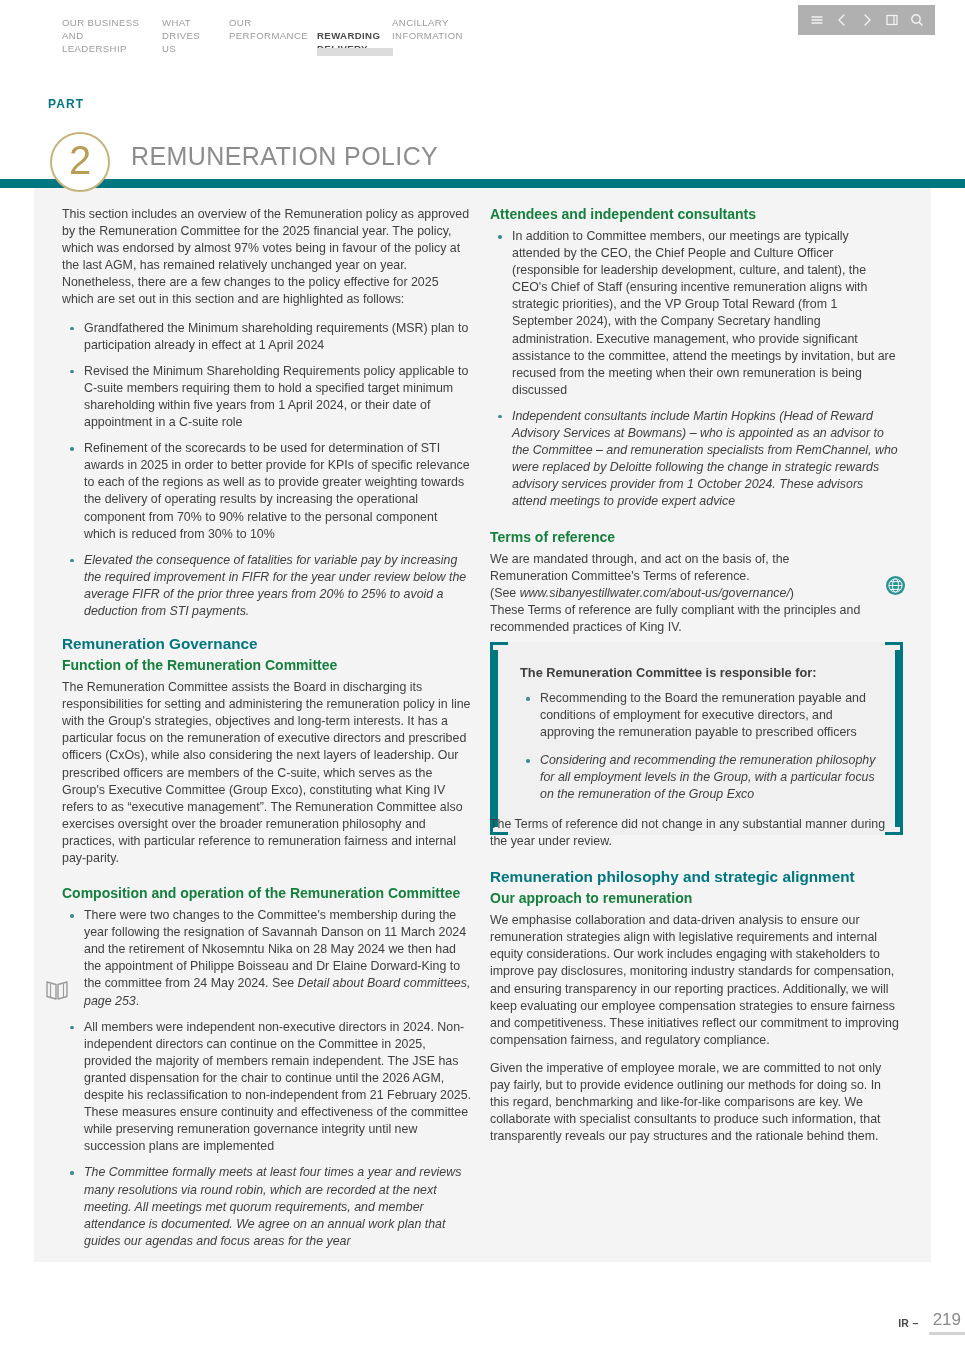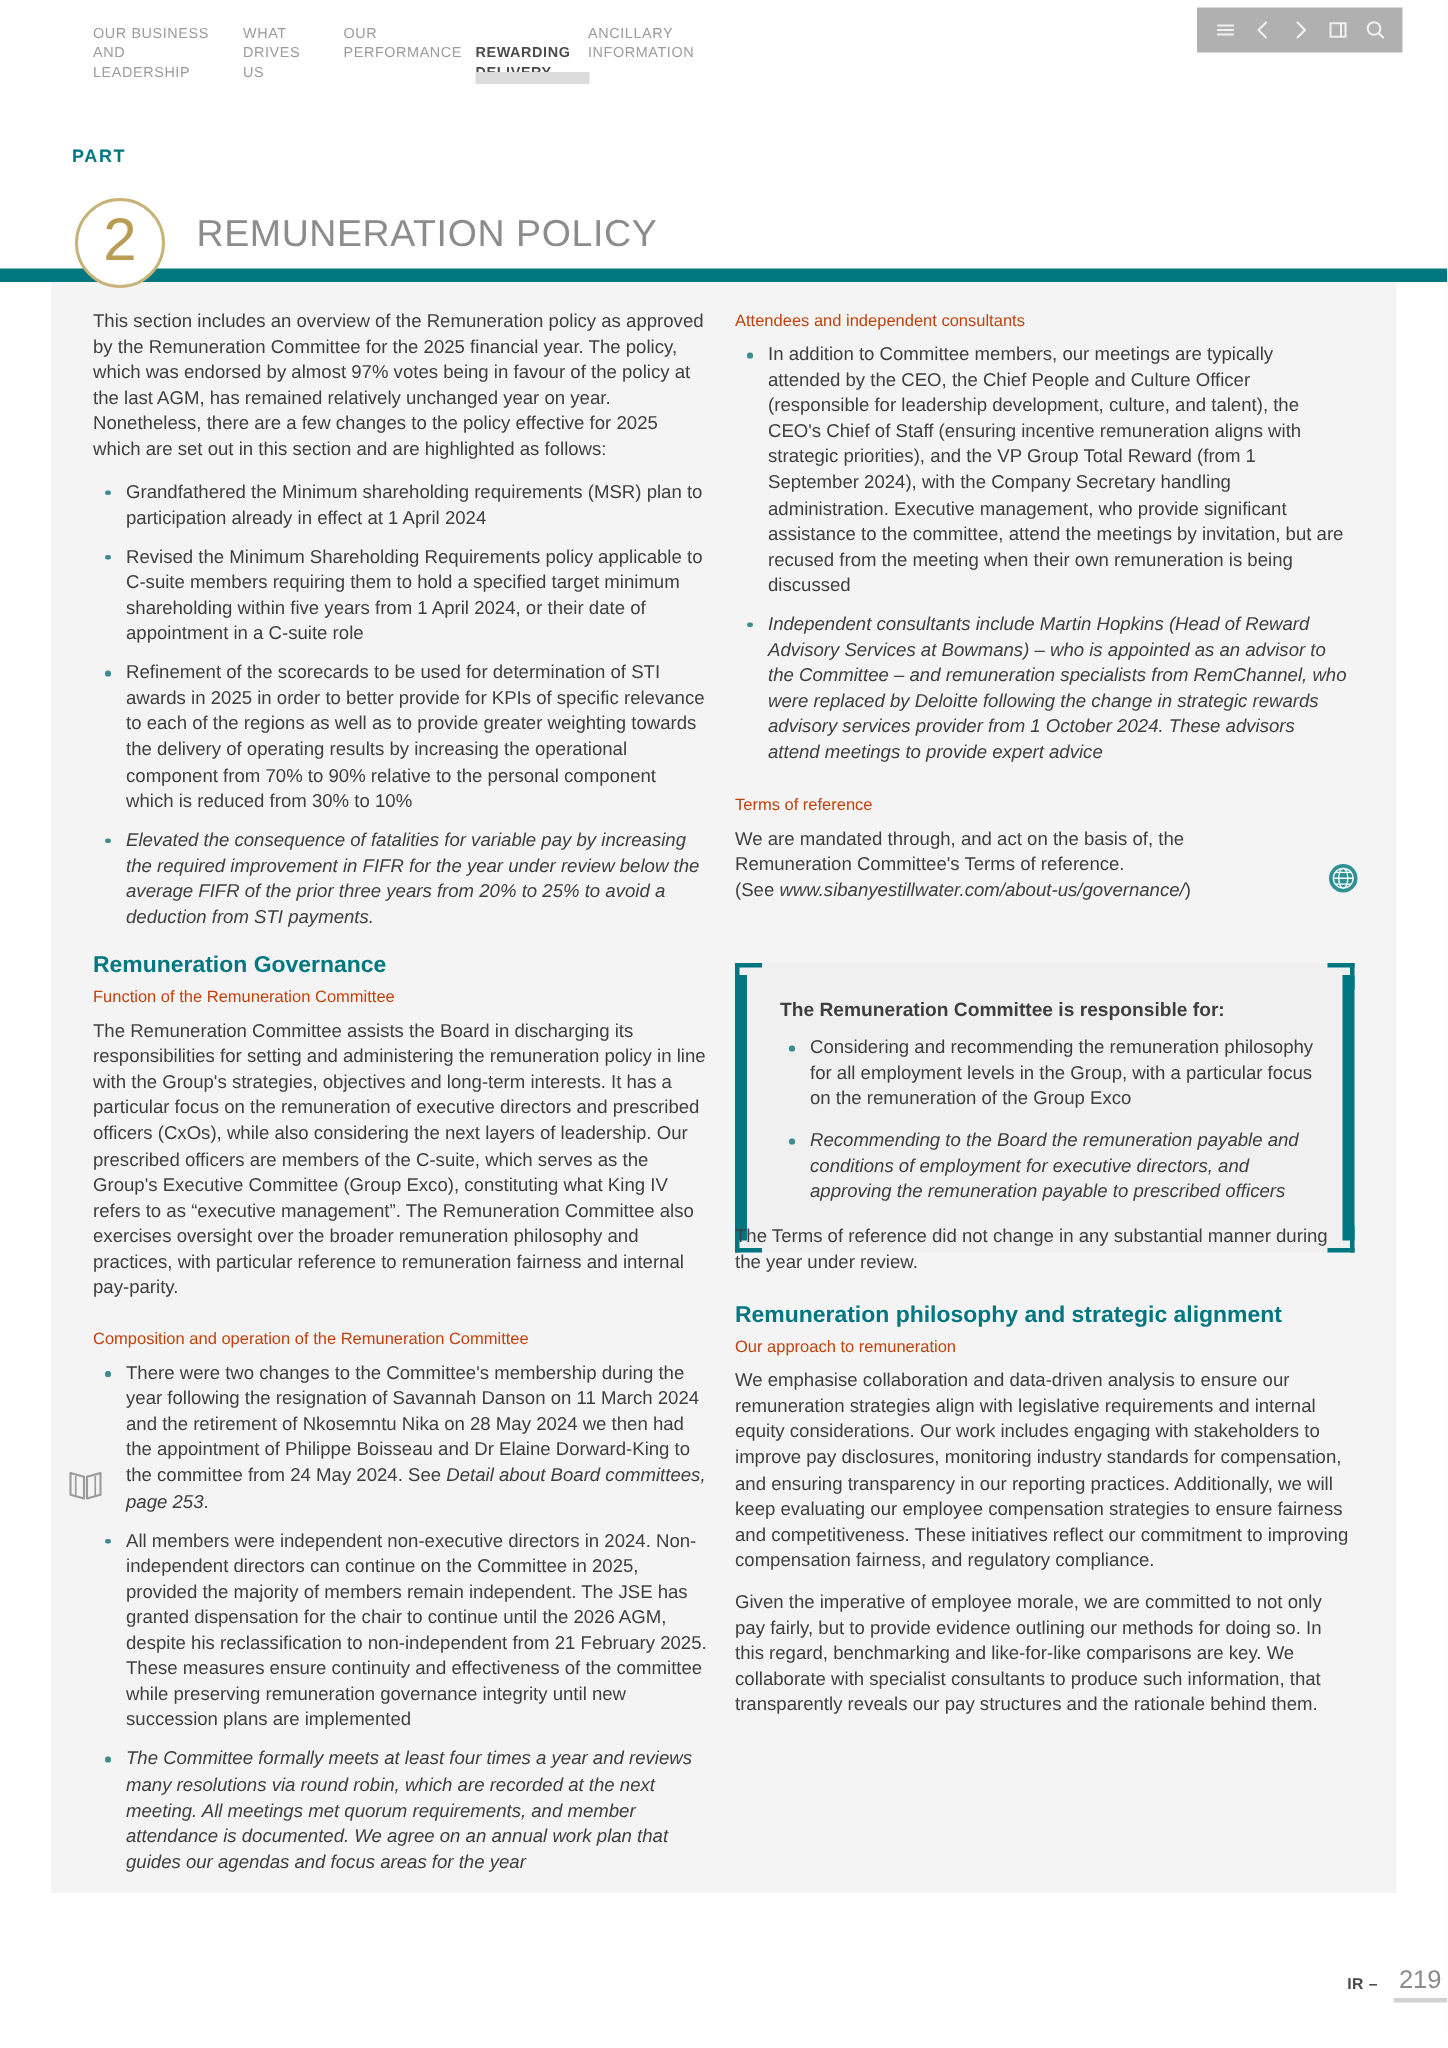--- a/index.html
+++ b/index.html
@@ -144,23 +144,23 @@
 
   h2.teal {
     font-size: 15.3px;
     font-weight: bold;
     color: #007681;
     margin: 18px 0 4px 0;
     line-height: 19px;
   }
   h2.teal.first { margin-top: 14px; }
   h3.gold {
-    font-size: 11px;
-    font-weight: normal;
-    color: #c2410c;
+    font-size: 14px;
+    font-weight: bold;
+    color: #15803d;
     margin: 0 0 5px 0;
     line-height: 17px;
   }
   h3.gold.spaced { margin-top: 18px; }
   h3.gold.top0 { margin-top: 0; }
 
   ul {
     list-style: none;
     margin: 0 0 11px 0;
     padding: 0;
@@ -379,34 +379,35 @@
       <ul>
         <li>In addition to Committee members, our meetings are typically attended by the CEO, the Chief People and Culture Officer (responsible for leadership development, culture, and talent), the CEO's Chief of Staff (ensuring incentive remuneration aligns with strategic priorities), and the VP Group Total Reward (from 1 September 2024), with the Company Secretary handling administration. Executive management, who provide significant assistance to the committee, attend the meetings by invitation, but are recused from the meeting when their own remuneration is being discussed</li>
         <li>Independent consultants include Martin Hopkins (Head of Reward Advisory Services at Bowmans) – who is appointed as an advisor to the Committee – and remuneration specialists from RemChannel, who were replaced by Deloitte following the change in strategic rewards advisory services provider from 1 October 2024. These advisors attend meetings to provide expert advice</li>
       </ul>
 
       <h3 class="gold spaced">Terms of reference</h3>
       <p style="margin-bottom:0;">
         <span>We are mandated through, and act on the basis of, the</span><br>
         <span>Remuneration Committee's Terms of reference.</span><br>
         <span>(See </span><i>www.sibanyestillwater.com/about-us/governance/</i><span>)</span><br>
+        <span>These Terms of reference are fully compliant with the principles and recommended practices of King IV.</span>
       </p>
     </div>
 
     <div class="callout">
       <div class="bar-l"></div>
       <div class="bar-r"></div>
       <div class="corner tl"></div>
       <div class="corner tr"></div>
       <div class="corner bl"></div>
       <div class="corner br"></div>
       <div class="callout-title">The Remuneration Committee is responsible for:</div>
       <ul class="last">
+        <li>Recommending to the Board the remuneration payable and conditions of employment for executive directors, and approving the remuneration payable to prescribed officers</li>
         <li>Considering and recommending the remuneration philosophy for all employment levels in the Group, with a particular focus on the remuneration of the Group Exco</li>
-        <li>Recommending to the Board the remuneration payable and conditions of employment for executive directors, and approving the remuneration payable to prescribed officers</li>
       </ul>
     </div>
 
     <div class="col col-right" style="top:628px;">
       <p>The Terms of reference did not change in any substantial manner during the year under review.</p>
       <h2 class="teal" style="margin-top:17px;">Remuneration philosophy and strategic alignment</h2>
       <h3 class="gold top0">Our approach to remuneration</h3>
       <p>We emphasise collaboration and data-driven analysis to ensure our remuneration strategies align with legislative requirements and internal equity considerations. Our work includes engaging with stakeholders to improve pay disclosures, monitoring industry standards for compensation, and ensuring transparency in our reporting practices. Additionally, we will keep evaluating our employee compensation strategies to ensure fairness and competitiveness. These initiatives reflect our commitment to improving compensation fairness, and regulatory compliance.</p>
       <p class="last">Given the imperative of employee morale, we are committed to not only pay fairly, but to provide evidence outlining our methods for doing so. In this regard, benchmarking and like-for-like comparisons are key. We collaborate with specialist consultants to produce such information, that transparently reveals our pay structures and the rationale behind them.</p>
     </div>

